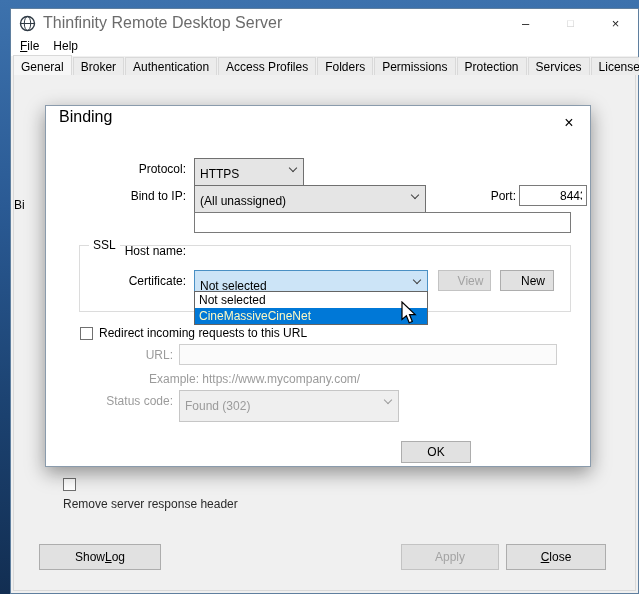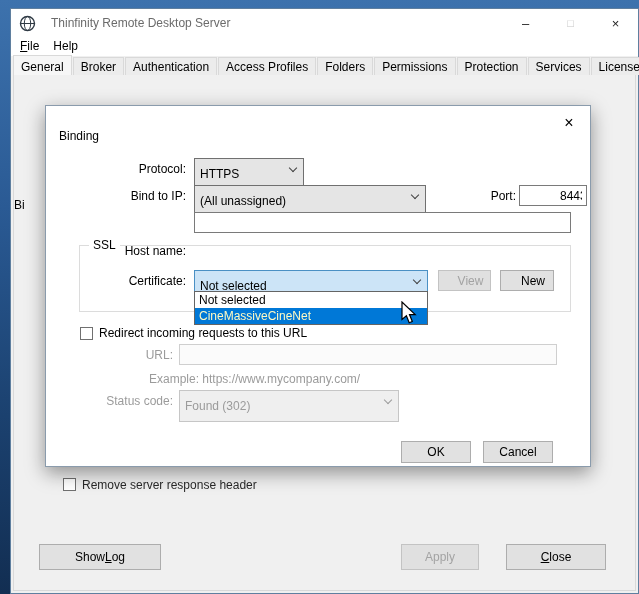--- a/index.html
+++ b/index.html
@@ -16,21 +16,21 @@
   .window {
     position: absolute; left: 10px; top: 8px; right: 0; bottom: 0;
     background: #f0f0f0;
     border: 1px solid #5f7f9f;
   }
   .titlebar {
     position: absolute; left: 0; top: 0; right: 0; height: 28px;
     background: #ffffff; display: flex; align-items: center; padding-left: 8px;
   }
   .app-icon { width: 17px; height: 17px; display: inline-block; }
-  .title-text { color: #6b6b6b; margin-left: 15px; font-size: 12px; }
+  .title-text { color: #6b6b6b; margin-left: 7px; font-size: 16px; }
   .caption-buttons { margin-left: auto; display: flex; height: 28px; }
   .caption-btn {
     width: 45px; height: 28px; display: flex; align-items: center; justify-content: center;
     font-size: 13px; color: #222;
   }
   .caption-btn.disabled { color: #c6c6c6; font-size: 11px; }
   .menubar {
     position: absolute; left: 0; top: 28px; right: 0; height: 19px;
     background: #ffffff; display: flex; padding-left: 2px;
   }
@@ -50,42 +50,42 @@
     background: #f6f6f6; height: 21px; margin-bottom: -1px;
     border-bottom: 1px solid #f6f6f6; padding-top: 4px;
   }
   .tabpage {
     position: absolute; left: 2px; top: 66px; right: 2px; bottom: 2px;
     background: #f0f0f0; border: 1px solid #d9d9d9; border-top: none;
   }
 
   
   .bg-binding-frag { position: absolute; left: 3px; top: 189px; color: #000; }
-  .bg-remove-row { position: absolute; left: 52px; top: 469px; display: flex; align-items: flex-start; gap: 6px; color: #2a2a2a; }
+  .bg-remove-row { position: absolute; left: 52px; top: 469px; display: flex; align-items: flex-start; gap: 6px; color: #2a2a2a; flex-direction: column; }
   .checkbox {
     width: 13px; height: 13px; background: #fff; border: 1px solid #707070; flex: 0 0 auto;
   }
 
   
   .btn {
     background: #e1e1e1; border: 1px solid #adadad; color: #000;
     display: flex; align-items: center; justify-content: center; font-size: 12px;
   }
   .btn.disabled { background: #e0e0e0; border-color: #c3c3c3; color: #a3a3a3; }
   .footer-showlog { position: absolute; left: 28px;  top: 535px; width: 122px; height: 26px; }
-  .footer-apply   { position: absolute; left: 390px; top: 535px; width: 78px;  height: 26px; }
+  .footer-apply   { position: absolute; left: 390px; top: 535px; width: 98px;  height: 26px; }
   .footer-close   { position: absolute; left: 495px; top: 535px; width: 100px; height: 26px; }
 
   
   .dialog {
     position: absolute; left: 45px; top: 105px; width: 546px; height: 362px;
     background: #ffffff; border: 1px solid #8a9bac;
     box-shadow: 0 6px 18px rgba(0,0,0,0.40);
   }
-  .dialog-title { position: absolute; left: 13px; top: 23px; color: #000; font-size: 12px; }
+  .dialog-title { position: absolute; left: 13px; top: 2px; color: #000; font-size: 16px; }
   .dialog-close {
     position: absolute; right: 10px; top: 7px; width: 22px; height: 20px;
     display: flex; align-items: center; justify-content: center; font-size: 16px; color: #000;
   }
   .lbl { position: absolute; width: 140px; text-align: right; color: #000; }
   .lbl.gray { color: #9b9b9b; }
 
   .combo {
     position: absolute; height: 32px; background: #e5e5e5; border: 1px solid #707070;
     display: flex; align-items: center; padding: 0 20px 0 5px;
@@ -249,22 +249,19 @@
 
   <span class="lbl gray" style="left:0; top:288px; width:127px;">Status code:</span>
   <div class="combo disabled" style="left:133px; top:284px; width:220px;">
     <span>Found (302)</span>
     <span class="chev"></span>
   </div>
 
   <div class="btn dlg-btn" style="left:355px; top:335px;">
     <span>OK</span>
   </div>
-  <div class="btn dlg-btn" style="left:437px; top:335px;">
-    <span>Cancel</span>
-  </div>
 </div>
 
 <div class="cursor">
   <svg width="22" height="25" viewBox="0 0 22 25">
     <path d="M1,1 L1,18.5 L5.4,14.7 L8.2,21.8 L11.3,20.5 L8.5,13.6 L14.2,13.6 Z" fill="#ffffff" stroke="#000000" stroke-width="1.2"></path>
   </svg>
 </div>
 
 </body></html>

